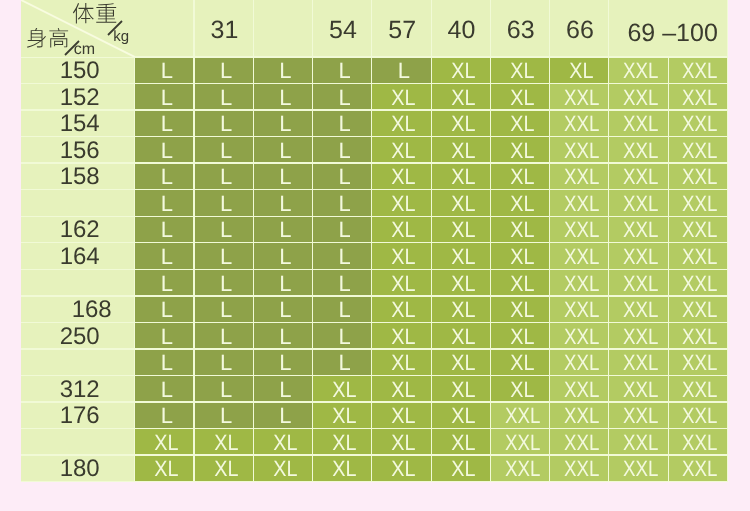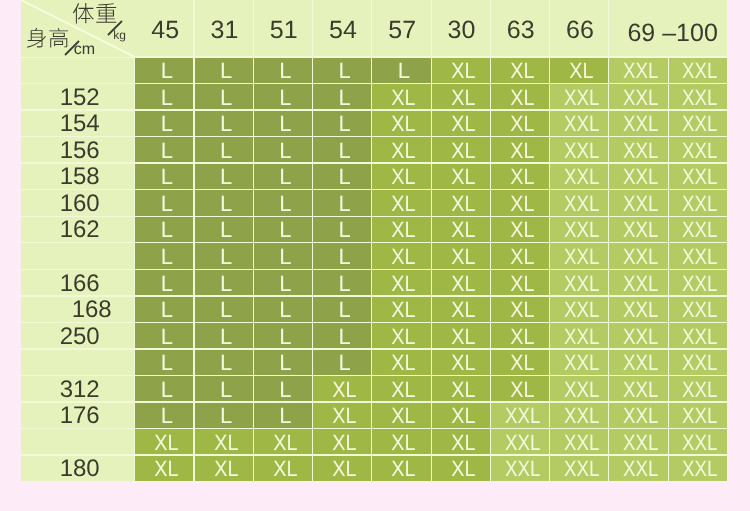--- a/index.html
+++ b/index.html
@@ -35,21 +35,21 @@
     color:#3a3b2e;font-size:24px;line-height:1;background:#e6f2bc;
     padding-left:3.5px;padding-top:2px;box-sizing:border-box;
   }
   .rowhdr span{display:inline-block;transform:translateZ(0);-webkit-font-smoothing:antialiased;}
   .corner{position:absolute;left:0;top:0;width:113.8px;height:57.0px;overflow:hidden;background:#e6f2bc;z-index:3;}
   .diag{position:absolute;left:0;top:0;width:100%;height:100%;}
   .cjkwrap{position:absolute;white-space:nowrap;font-size:0;}
   #weight-label{left:51.1px;top:1.9px;}
   #height-label{left:5.4px;top:26.8px;}
   .unit{position:absolute;color:#3b3c30;line-height:1;font-family:"Liberation Sans","DejaVu Sans",sans-serif;-webkit-font-smoothing:antialiased;transform:translateZ(0);}
-  #weight-unit{left:92.3px;top:29.3px;font-size:12px;}
+  #weight-unit{left:92.3px;top:29.3px;font-size:15px;}
   #height-unit{left:52.7px;top:41.6px;font-size:16px;}
   .slash{position:absolute;}
   #slash-kg{left:86.1px;top:19.5px;width:16px;height:16px;}
   #slash-cm{left:43.1px;top:39.7px;width:16px;height:16px;}
 </style>
 </head>
 <body>
 
 <div id="root">
   <div class="table" id="table">
@@ -69,47 +69,44 @@
       <div class="cjkwrap" id="height-label"><svg width="21.5" height="21.5" viewBox="0 -880 1000 1000" style="display:inline-block;vertical-align:top">
             <path transform="scale(1,-1)" d="M720 543V432H266V543ZM720 584H266V690H720ZM720 392V285L708 275H266V392ZM82 275V231H651C480 107 268 17 41 -41C52 -51 66 -72 72 -83C313 -14 539 86 720 228V10C720 -11 713 -18 690 -20C668 -21 590 -22 500 -19C508 -34 516 -55 520 -69C624 -69 690 -69 723 -60C756 -51 767 -32 767 10V267C827 319 882 377 929 441L888 464C852 415 812 370 767 327V734H474C491 762 508 794 524 824L469 837C459 807 440 767 422 734H219V275Z" fill="#3a3b2e"></path>
           </svg><svg width="21.5" height="21.5" viewBox="0 -880 1000 1000" style="display:inline-block;vertical-align:top">
             <path transform="scale(1,-1)" d="M273 572H732V460H273ZM225 612V420H781V612ZM454 826C466 795 478 755 488 723H62V679H935V723H536C527 755 511 800 497 835ZM104 355V-73H150V312H849V-13C849 -24 845 -27 833 -28C822 -28 779 -29 734 -28C741 -38 748 -54 751 -66C811 -66 849 -66 869 -59C890 -52 897 -40 897 -13V355ZM285 239V-12H332V44H702V239ZM332 199H657V84H332Z" fill="#3a3b2e"></path>
           </svg></div>
       <div class="unit" id="height-unit">cm</div>
       <svg class="slash" id="slash-cm" viewBox="0 0 16 16">
           <line x1="1" y1="15" x2="15" y2="1" stroke="#3b3c30" stroke-width="1.8"></line>
         </svg>
     </div>
-  <div class="hdrcell" style="left: 113.8px; top: 0px; width: 59.26px; height: 57px;">
-        <span>45</span>
-      </div>
       <div class="hdrcell" style="left: 173.06px; top: 0px; width: 59.26px; height: 57px;">
         <span>31</span>
       </div>
-      <div class="hdrcell" style="left: 232.32px; top: 0px; width: 59.26px; height: 57px;">
-        <span>51</span>
-      </div>
       <div class="hdrcell" style="left: 291.58px; top: 0px; width: 59.26px; height: 57px;">
         <span>54</span>
       </div>
       <div class="hdrcell" style="left: 350.84px; top: 0px; width: 59.26px; height: 57px;">
         <span>57</span>
       </div>
       <div class="hdrcell" style="left: 410.1px; top: 0px; width: 59.26px; height: 57px;">
-        <span>30</span>
+        <span>40</span>
       </div>
       <div class="hdrcell" style="left: 469.36px; top: 0px; width: 59.26px; height: 57px;">
         <span>63</span>
       </div>
       <div class="hdrcell" style="left: 528.62px; top: 0px; width: 59.26px; height: 57px;">
         <span>66</span>
       </div>
       <div class="hdrcell" style="left: 587.88px; top: 0px; width: 118.52px; height: 64px; padding-left: 9px;">
         <span>69 –100</span>
       </div>
+      <div class="rowhdr" style="left: 0px; top: 57px; width: 113.8px; height: 26.5375px;">
+        <span>150</span>
+      </div>
       <div class="cell" style="left: 113.8px; top: 57px; width: 59.26px; height: 26.5375px; background: rgb(142, 162, 73);">
         <span style="--sx: 1;">L</span>
       </div>
       <div class="cell" style="left: 173.06px; top: 57px; width: 59.26px; height: 26.5375px; background: rgb(142, 162, 73);">
         <span style="--sx: 1;">L</span>
       </div>
       <div class="cell" style="left: 232.32px; top: 57px; width: 59.26px; height: 26.5375px; background: rgb(142, 162, 73);">
         <span style="--sx: 1;">L</span>
       </div>
       <div class="cell" style="left: 291.58px; top: 57px; width: 59.26px; height: 26.5375px; background: rgb(142, 162, 73);">
@@ -258,23 +255,20 @@
       </div>
       <div class="cell" style="left: 528.62px; top: 163.15px; width: 59.26px; height: 26.5375px; background: rgb(179, 203, 98);">
         <span style="--sx: 0.85;">XXL</span>
       </div>
       <div class="cell" style="left: 587.88px; top: 163.15px; width: 59.26px; height: 26.5375px; background: rgb(179, 203, 98);">
         <span style="--sx: 0.85;">XXL</span>
       </div>
       <div class="cell" style="left: 647.14px; top: 163.15px; width: 59.26px; height: 26.5375px; background: rgb(179, 203, 98);">
         <span style="--sx: 0.85;">XXL</span>
       </div>
-      <div class="rowhdr" style="left: 0px; top: 189.688px; width: 113.8px; height: 26.5375px;">
-        <span>160</span>
-      </div>
       <div class="cell" style="left: 113.8px; top: 189.688px; width: 59.26px; height: 26.5375px; background: rgb(142, 162, 73);">
         <span style="--sx: 1;">L</span>
       </div>
       <div class="cell" style="left: 173.06px; top: 189.688px; width: 59.26px; height: 26.5375px; background: rgb(142, 162, 73);">
         <span style="--sx: 1;">L</span>
       </div>
       <div class="cell" style="left: 232.32px; top: 189.688px; width: 59.26px; height: 26.5375px; background: rgb(142, 162, 73);">
         <span style="--sx: 1;">L</span>
       </div>
       <div class="cell" style="left: 291.58px; top: 189.688px; width: 59.26px; height: 26.5375px; background: rgb(142, 162, 73);">
@@ -324,20 +318,23 @@
       </div>
       <div class="cell" style="left: 528.62px; top: 216.225px; width: 59.26px; height: 26.5375px; background: rgb(179, 203, 98);">
         <span style="--sx: 0.85;">XXL</span>
       </div>
       <div class="cell" style="left: 587.88px; top: 216.225px; width: 59.26px; height: 26.5375px; background: rgb(179, 203, 98);">
         <span style="--sx: 0.85;">XXL</span>
       </div>
       <div class="cell" style="left: 647.14px; top: 216.225px; width: 59.26px; height: 26.5375px; background: rgb(179, 203, 98);">
         <span style="--sx: 0.85;">XXL</span>
       </div>
+      <div class="rowhdr" style="left: 0px; top: 242.762px; width: 113.8px; height: 26.5375px;">
+        <span>164</span>
+      </div>
       <div class="cell" style="left: 113.8px; top: 242.762px; width: 59.26px; height: 26.5375px; background: rgb(142, 162, 73);">
         <span style="--sx: 1;">L</span>
       </div>
       <div class="cell" style="left: 173.06px; top: 242.762px; width: 59.26px; height: 26.5375px; background: rgb(142, 162, 73);">
         <span style="--sx: 1;">L</span>
       </div>
       <div class="cell" style="left: 232.32px; top: 242.762px; width: 59.26px; height: 26.5375px; background: rgb(142, 162, 73);">
         <span style="--sx: 1;">L</span>
       </div>
       <div class="cell" style="left: 291.58px; top: 242.762px; width: 59.26px; height: 26.5375px; background: rgb(142, 162, 73);">
@@ -353,23 +350,20 @@
         <span style="--sx: 0.90;">XL</span>
       </div>
       <div class="cell" style="left: 528.62px; top: 242.762px; width: 59.26px; height: 26.5375px; background: rgb(179, 203, 98);">
         <span style="--sx: 0.85;">XXL</span>
       </div>
       <div class="cell" style="left: 587.88px; top: 242.762px; width: 59.26px; height: 26.5375px; background: rgb(179, 203, 98);">
         <span style="--sx: 0.85;">XXL</span>
       </div>
       <div class="cell" style="left: 647.14px; top: 242.762px; width: 59.26px; height: 26.5375px; background: rgb(179, 203, 98);">
         <span style="--sx: 0.85;">XXL</span>
-      </div>
-      <div class="rowhdr" style="left: 0px; top: 269.3px; width: 113.8px; height: 26.5375px;">
-        <span>166</span>
       </div>
       <div class="cell" style="left: 113.8px; top: 269.3px; width: 59.26px; height: 26.5375px; background: rgb(142, 162, 73);">
         <span style="--sx: 1;">L</span>
       </div>
       <div class="cell" style="left: 173.06px; top: 269.3px; width: 59.26px; height: 26.5375px; background: rgb(142, 162, 73);">
         <span style="--sx: 1;">L</span>
       </div>
       <div class="cell" style="left: 232.32px; top: 269.3px; width: 59.26px; height: 26.5375px; background: rgb(142, 162, 73);">
         <span style="--sx: 1;">L</span>
       </div>

